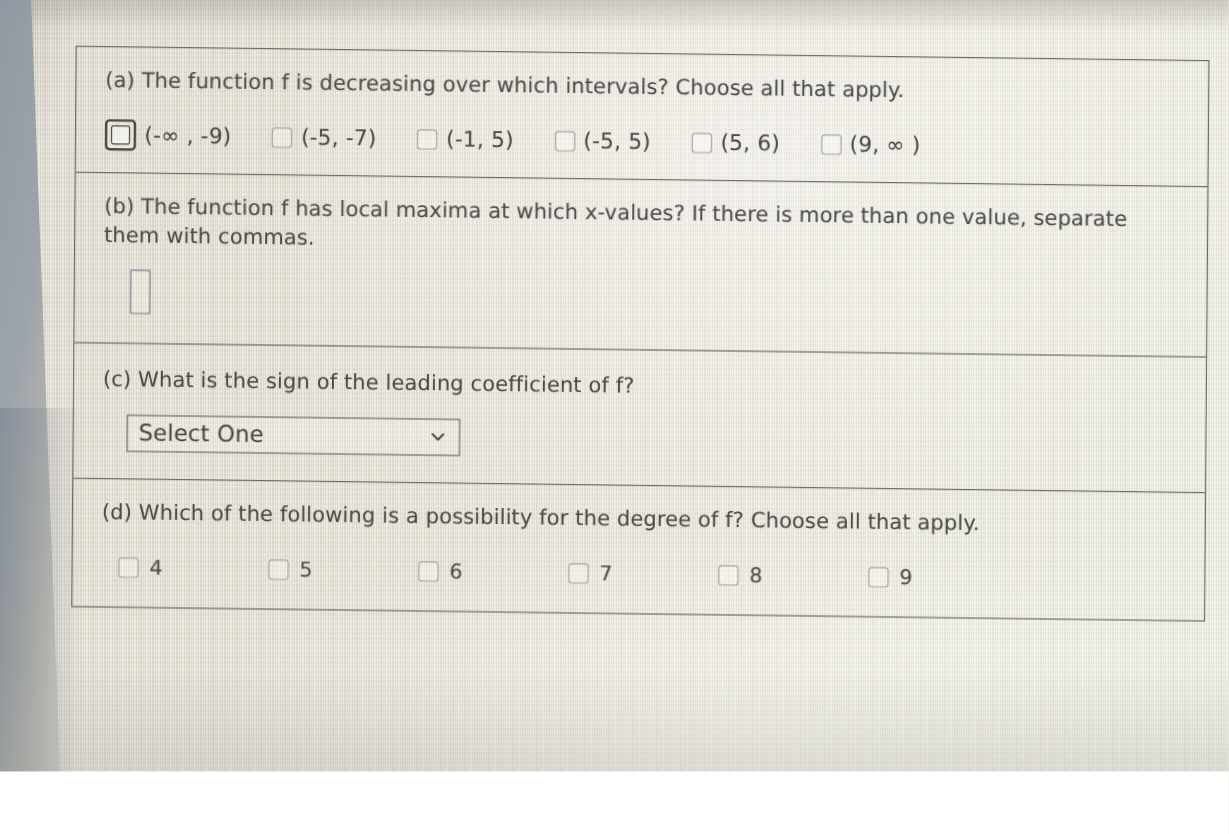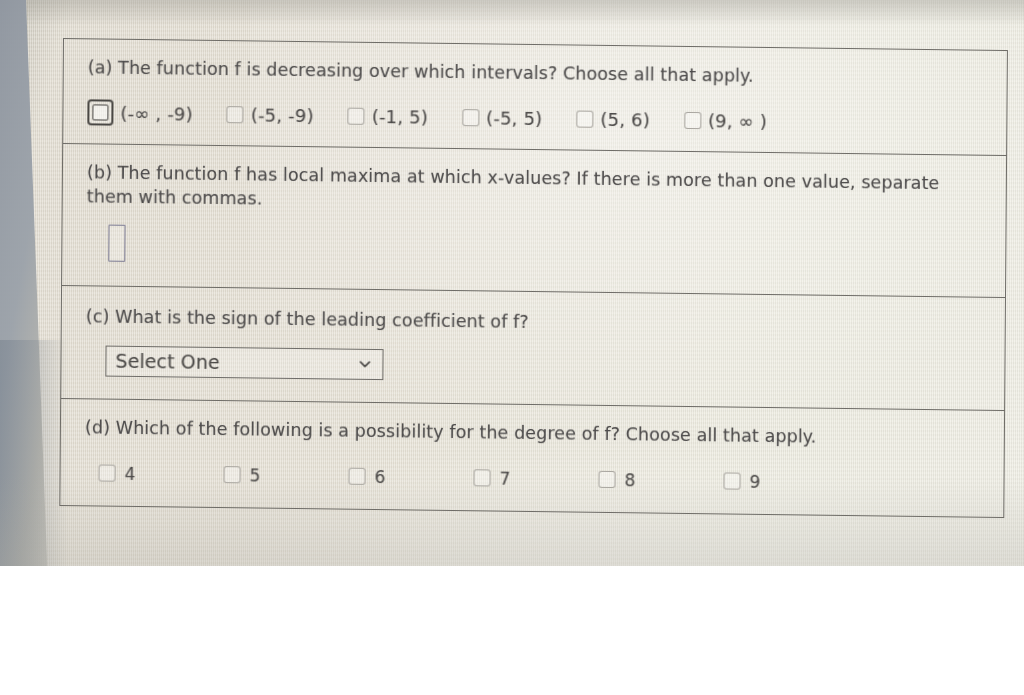--- a/index.html
+++ b/index.html
@@ -4,21 +4,21 @@
 <style>
   html, body {
     margin: 0;
     padding: 0;
     background: #ffffff;
   }
 
   #photo {
     position: relative;
     width: 1024px;
-    height: 566px;
+    height: 643px;
     overflow: hidden;
     background: #dcd8cd;
     font-family: "DejaVu Sans", "Liberation Sans", sans-serif;
   }
 
   
   .paper {
     position: absolute;
     inset: 0;
     background:
@@ -236,21 +236,21 @@
 
         <label class="opt">
           <span class="cb-focus">
             <span class="cb-inner"></span>
           </span>
           <span class="opt-label">(-∞ , -9)</span>
         </label>
 
         <label class="opt">
           <span class="cb"></span>
-          <span class="opt-label">(-5, -9)</span>
+          <span class="opt-label">(-5, -7)</span>
         </label>
 
         <label class="opt">
           <span class="cb"></span>
           <span class="opt-label">(-1, 5)</span>
         </label>
 
         <label class="opt">
           <span class="cb"></span>
           <span class="opt-label">(-5, 5)</span>

